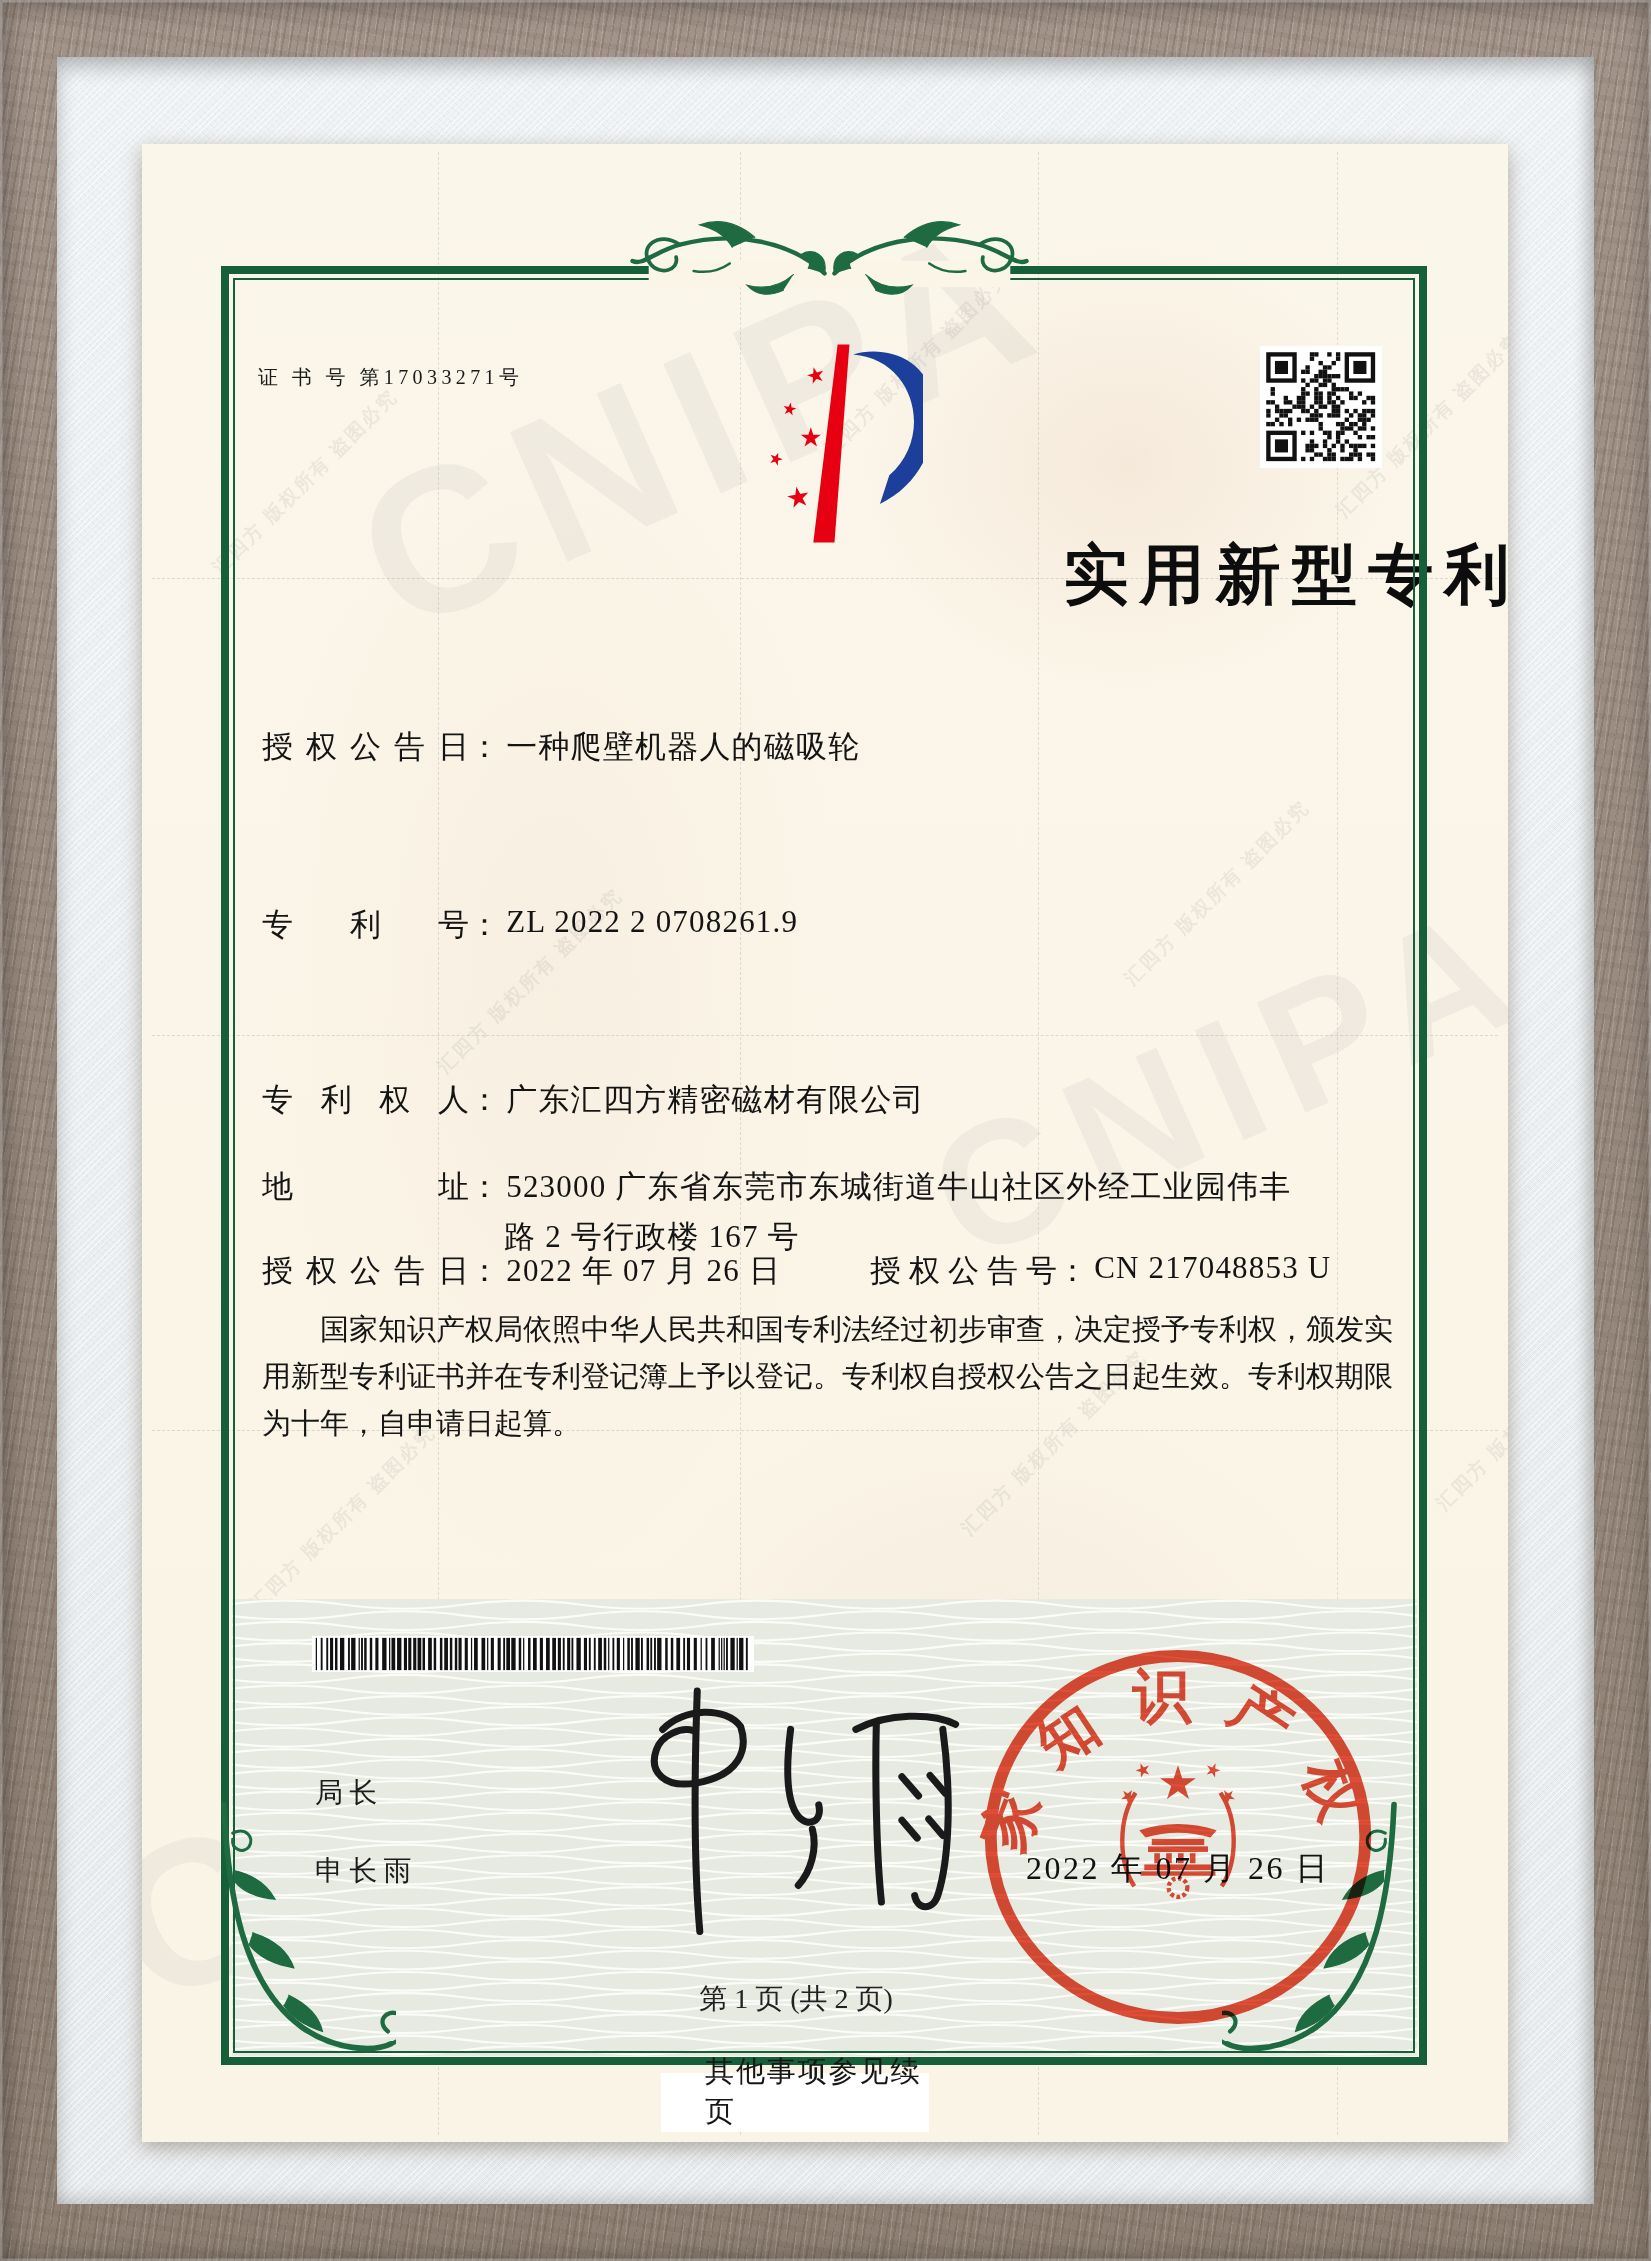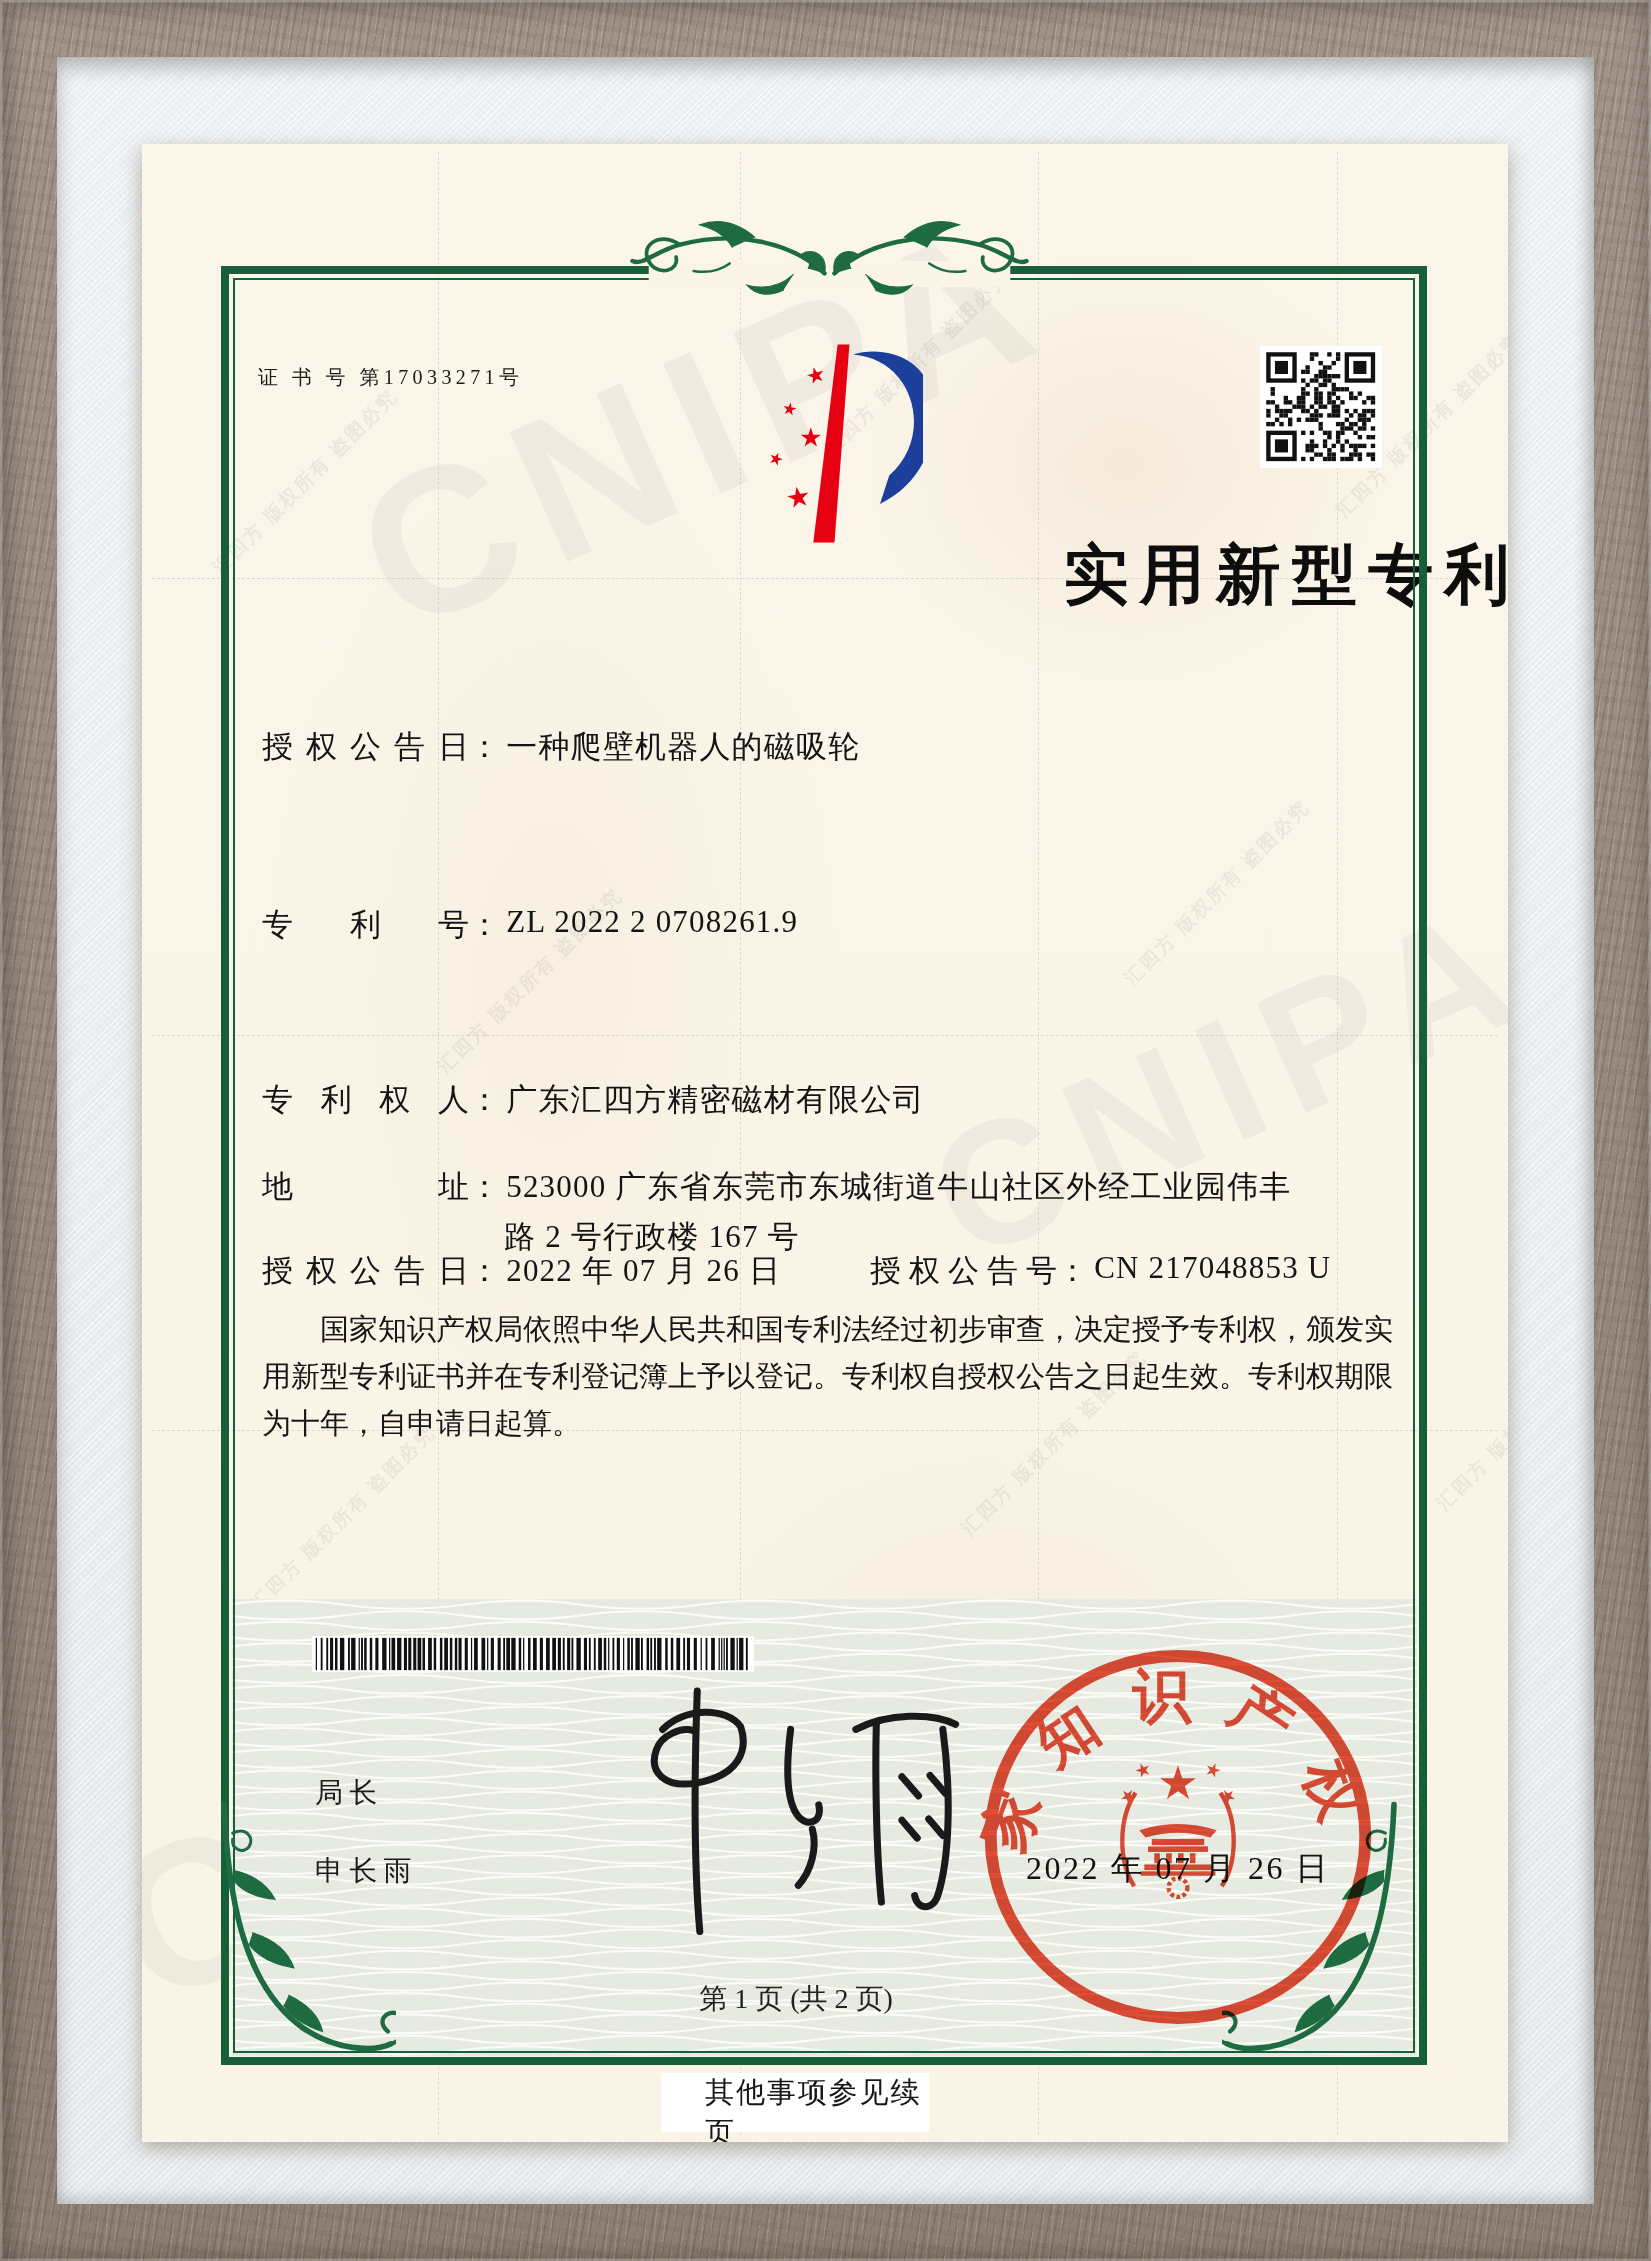--- a/index.html
+++ b/index.html
@@ -63,21 +63,21 @@
   .barcode{position:absolute;left:169px;top:1492px;z-index:3;}
   .signer{position:absolute;left:173px;z-index:3;font-size:28px;color:#1c1c1c;
       font-family:"Liberation Sans","DejaVu Sans",sans-serif;letter-spacing:6.2px;}
   .signature{position:absolute;left:444px;top:1524px;z-index:3;}
   .sealdate{position:absolute;left:830px;top:1703px;width:412px;text-align:center;
       font-size:32px;color:#111;letter-spacing:2.5px;z-index:3;}
   .seal{position:absolute;left:830px;top:1487px;z-index:7;opacity:.9;mix-blend-mode:multiply;}
   .page-num{position:absolute;left:51px;top:1836px;width:1206px;text-align:center;
       font-size:28px;color:#222;z-index:3;}
   .note-box{position:absolute;left:519px;top:1929px;width:268px;height:59px;background:#ffffff;
-      z-index:5;display:flex;align-items:flex-start;justify-content:center;padding-left:44px;}
+      z-index:5;display:flex;align-items:flex-end;justify-content:center;padding-left:44px;}
   .note-box span{font-size:29px;color:#161616;letter-spacing:1.9px;}
   .flourish{position:absolute;z-index:6;pointer-events:none;}
   .qr{position:absolute;left:1118px;top:202px;z-index:3;}
   .logo{position:absolute;left:594px;top:193px;z-index:3;}
 </style>
 </head>
 <body>
 
 <div class="page">
   <div class="frame"></div>

